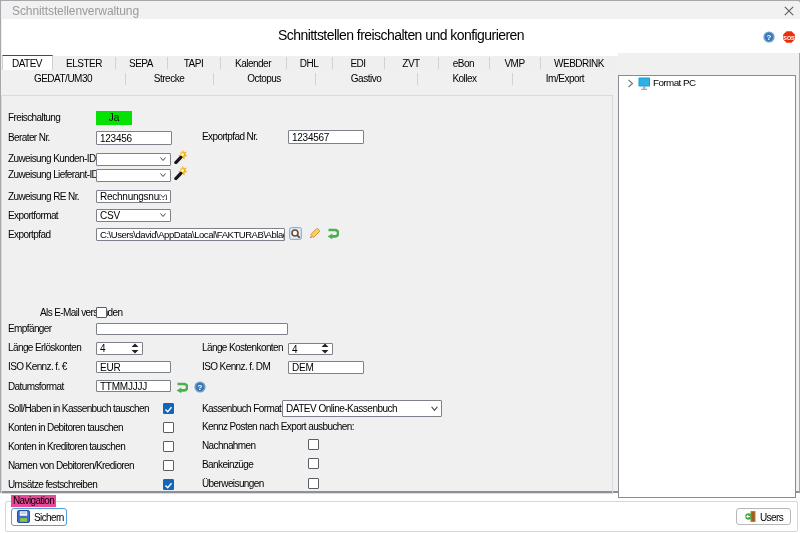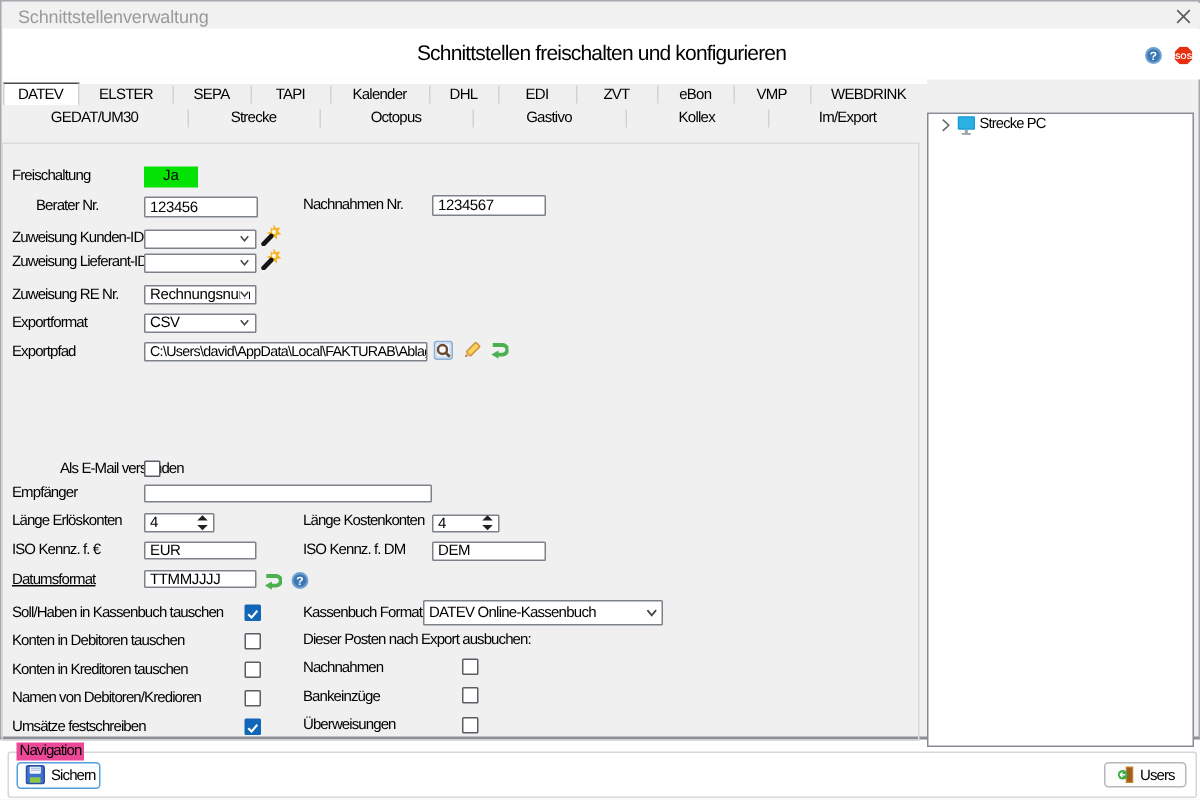--- a/index.html
+++ b/index.html
@@ -77,23 +77,23 @@
   <div class="tabtxt" style="left:212px;top:72px;width:102px;">Octopus</div>
   <div class="tabtxt" style="left:314px;top:72px;width:102px;">Gastivo</div>
   <div class="tabtxt" style="left:416px;top:72px;width:95px;text-align:center;">Kollex</div>
   <div class="tabtxt" style="left:511px;top:72px;width:106px;">Im/Export</div>
 
   <div class="abs" style="left:0px;top:94px;width:612px;height:399px;border:1px solid #dadada;box-sizing:border-box;"></div>
 
   <div class="lbl" style="left:7px;top:111px;">Freischaltung</div>
   <div class="abs" style="left:95px;top:110px;width:36px;height:14px;background:#04e204;font-size:10px;text-align:center;line-height:14px;">Ja</div>
 
-  <div class="lbl" style="left:7px;top:131px;margin-left:16px;">Berater Nr.</div>
+  <div class="lbl" style="left:7px;top:131px;">Berater Nr.</div>
   <div class="inp" style="left:95px;top:130px;width:76px;height:14px;line-height:13px;">123456</div>
-  <div class="lbl" style="left:201px;top:130px;">Nachnahmen Nr.</div>
+  <div class="lbl" style="left:201px;top:130px;">Exportpfad Nr.</div>
   <div class="inp" style="left:287px;top:129px;width:76px;height:14px;line-height:13px;">1234567</div>
 
   <div class="lbl" style="left:7px;top:152px;">Zuweisung Kunden-ID</div>
   <div class="inp combo" style="left:95px;top:152px;width:75px;height:13px;">
       <span class="chev">
         <svg width="6" height="6" viewBox="0 0 6 6">
           <path d="M0.5 1.5 L3 4.5 L5.5 1.5" fill="none" stroke="#444" stroke-width="1"></path>
         </svg>
       </span>
     </div>
@@ -175,21 +175,21 @@
   <svg class="abs" style="left:318px;top:342px;" width="12" height="11" viewBox="0 0 12 11">
       <polygon points="6,0.5 9.5,4 2.5,4" fill="#222"></polygon>
       <polygon points="6,10.5 9.5,7 2.5,7" fill="#222"></polygon>
     </svg>
 
   <div class="lbl" style="left:7px;top:360px;">ISO Kennz. f. €</div>
   <div class="inp" style="left:95px;top:360px;width:75px;height:12px;line-height:11px;">EUR</div>
   <div class="lbl" style="left:201px;top:360px;">ISO Kennz. f. DM</div>
   <div class="inp" style="left:287px;top:360px;width:76px;height:13px;line-height:12px;">DEM</div>
 
-  <div class="lbl" style="left:7px;top:380px;text-decoration:underline;">Datumsformat</div>
+  <div class="lbl" style="left:7px;top:380px;">Datumsformat</div>
   <div class="inp" style="left:95px;top:379px;width:75px;height:12px;line-height:11px;">TTMMJJJJ</div>
   <svg class="abs" style="left:174px;top:380px;" width="13" height="13" viewBox="0 0 13 13">
     <path d="M2.5 3 L9 3 A3.2 3.2 0 0 1 9 9.4 L5.5 9.4" fill="none" stroke="#4caf50" stroke-width="2.6"></path>
     <polygon points="6.3,6.6 6.3,12.2 1.6,9.4" fill="#4caf50"></polygon>
   </svg>
   <svg class="abs" style="left:193px;top:380px;" width="12" height="12" viewBox="0 0 12 12">
     <circle cx="6" cy="6" r="5.6" fill="#6d9fd0"></circle>
       <circle cx="6" cy="6" r="4.2" fill="#3c78b4"></circle>
     <text x="6" y="9" font-size="8" font-family="Liberation Sans" font-weight="bold" fill="#fff" text-anchor="middle">?</text>
   </svg>
@@ -202,21 +202,21 @@
     </div>
   <div class="lbl" style="left:201px;top:402px;">Kassenbuch Format</div>
   <div class="inp combo" style="left:281px;top:399px;width:160px;height:17px;line-height:16px;letter-spacing:-0.5px;">DATEV Online-Kassenbuch<span class="chev">
         <svg width="7" height="7" viewBox="0 0 6 6">
           <path d="M0.5 1.5 L3 4.5 L5.5 1.5" fill="none" stroke="#444" stroke-width="1"></path>
         </svg>
       </span></div>
 
   <div class="lbl" style="left:7px;top:421px;">Konten in Debitoren tauschen</div>
   <div class="cb" style="left:162px;top:421px;"></div>
-  <div class="lbl" style="left:201px;top:420px;">Dieser Posten nach Export ausbuchen:</div>
+  <div class="lbl" style="left:201px;top:420px;">Kennz Posten nach Export ausbuchen:</div>
 
   <div class="lbl" style="left:7px;top:440px;">Konten in Kreditoren tauschen</div>
   <div class="cb" style="left:162px;top:440px;"></div>
   <div class="lbl" style="left:201px;top:439px;">Nachnahmen</div>
   <div class="cb" style="left:307px;top:438px;"></div>
 
   <div class="lbl" style="left:7px;top:459px;">Namen von Debitoren/Kredioren</div>
   <div class="cb" style="left:162px;top:459px;"></div>
   <div class="lbl" style="left:201px;top:458px;">Bankeinzüge</div>
   <div class="cb" style="left:307px;top:457px;"></div>
@@ -233,21 +233,21 @@
   <div class="abs" style="left:617px;top:74px;width:178px;height:423px;background:#fff;border:1px solid #868b95;box-sizing:border-box;"></div>
   <svg class="abs" style="left:625px;top:78px;" width="9" height="9" viewBox="0 0 9 9">
       <path d="M2.5 0.8 L6.5 4.5 L2.5 8.2" fill="none" stroke="#6b6b6b" stroke-width="1.1"></path>
     </svg>
   <svg class="abs" style="left:637px;top:75px;" width="13" height="15" viewBox="0 0 13 15">
     <rect x="0.5" y="1.5" width="11.5" height="9" rx="0.8" fill="#169bd5"></rect>
     <rect x="1.4" y="2.4" width="9.7" height="7.2" fill="#2cb1e4"></rect>
     <rect x="5.2" y="10.5" width="2" height="2.2" fill="#9aa0a6"></rect>
     <rect x="3.2" y="12.7" width="6" height="1.2" fill="#9aa0a6"></rect>
   </svg>
-  <div class="lbl" style="left:652px;top:76px;font-size:9.8px;letter-spacing:-0.55px;">Strecke PC</div>
+  <div class="lbl" style="left:652px;top:76px;font-size:9.8px;letter-spacing:-0.55px;">Format PC</div>
 
   <div class="grp" style="left:4px;top:500px;width:791px;height:29px;"></div>
   <div class="lbl" style="left:10px;top:494px;background:#ec4899;padding:0 2px;">Navigation</div>
 
   <div class="abs" style="left:10px;top:507px;width:56px;height:18px;background:#fdfdfd;border:1px solid #53a0dc;border-radius:3px;box-sizing:border-box;"></div>
   <svg class="abs" style="left:16px;top:509px;" width="13" height="13" viewBox="0 0 13 13">
     <rect x="0.5" y="0.5" width="12" height="12" rx="1.5" fill="#3e6fd0" stroke="#2b4fa0" stroke-width="1"></rect>
     <rect x="2.8" y="1.2" width="7.4" height="4.6" rx="0.5" fill="#f6f8fb"></rect>
     <path d="M3.6 2.2 H9.6 M3.6 3.5 H9.6" stroke="#9db4d6" stroke-width="0.7"></path>
     <rect x="3" y="8.2" width="7" height="3.6" fill="#8dc63f"></rect>

